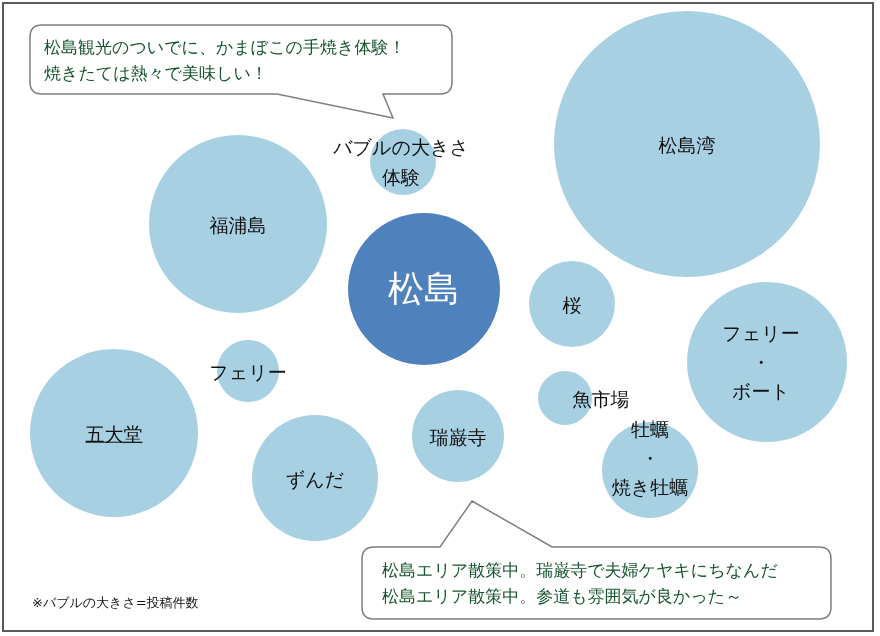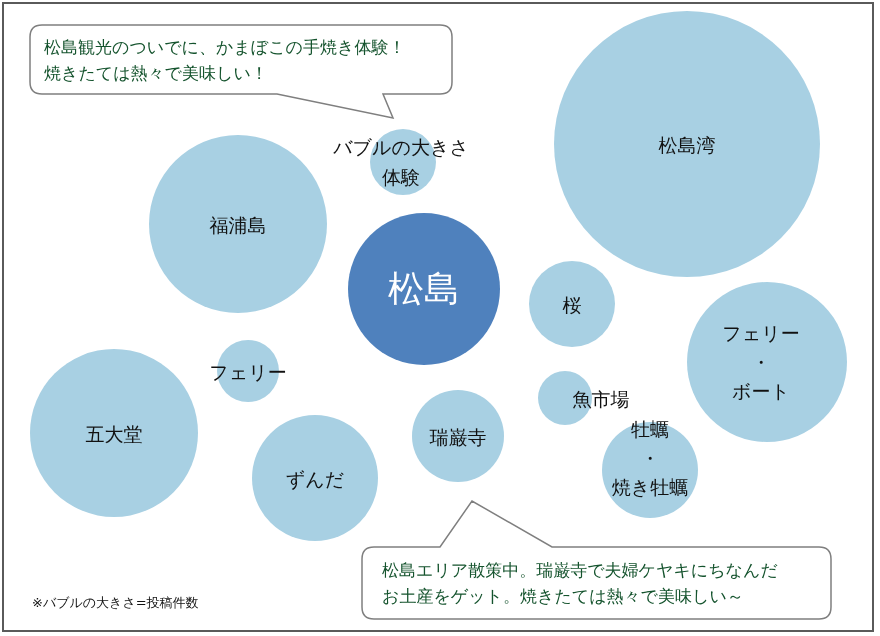--- a/index.html
+++ b/index.html
@@ -40,21 +40,21 @@
 </svg>
 
 <div class="label main" style="left:424px;top:289px;">松島</div>
 
 <div class="label" style="left:687px;top:145px;">
   <span class="line">松島湾</span>
 </div>
 <div class="label" style="left:238px;top:225px;">
   <span class="line">福浦島</span>
 </div>
-<div class="label" style="left:114px;top:434px;">
+<div class="label" style="left:114px;top:434px;text-decoration:underline;">
   <span class="line">五大堂</span>
 </div>
 <div class="label" style="left:315px;top:479px;">
   <span class="line">ずんだ</span>
 </div>
 <div class="label" style="left:761px;top:362px;line-height:29px;">
   <span class="line">フェリー</span>
   <span class="line">・</span>
   <span class="line">ボート</span>
 </div>
@@ -79,16 +79,16 @@
 <div class="label" style="left:566px;top:399px;margin-left:35px;">
   <span class="line">魚市場</span>
 </div>
 
 <div class="callout-text" style="left:44px;top:34px;">
   <div>松島観光のついでに、かまぼこの手焼き体験！</div>
   <div>焼きたては熱々で美味しい！</div>
 </div>
 <div class="callout-text" style="left:382px;top:557px;">
   <div>松島エリア散策中。瑞巌寺で夫婦ケヤキにちなんだ</div>
-  <div>お土産をゲット。焼きたては熱々で美味しい～</div>
+  <div>松島エリア散策中。参道も雰囲気が良かった～</div>
 </div>
 
 <div class="note">※バブルの大きさ=投稿件数</div>
 
 </body></html>

